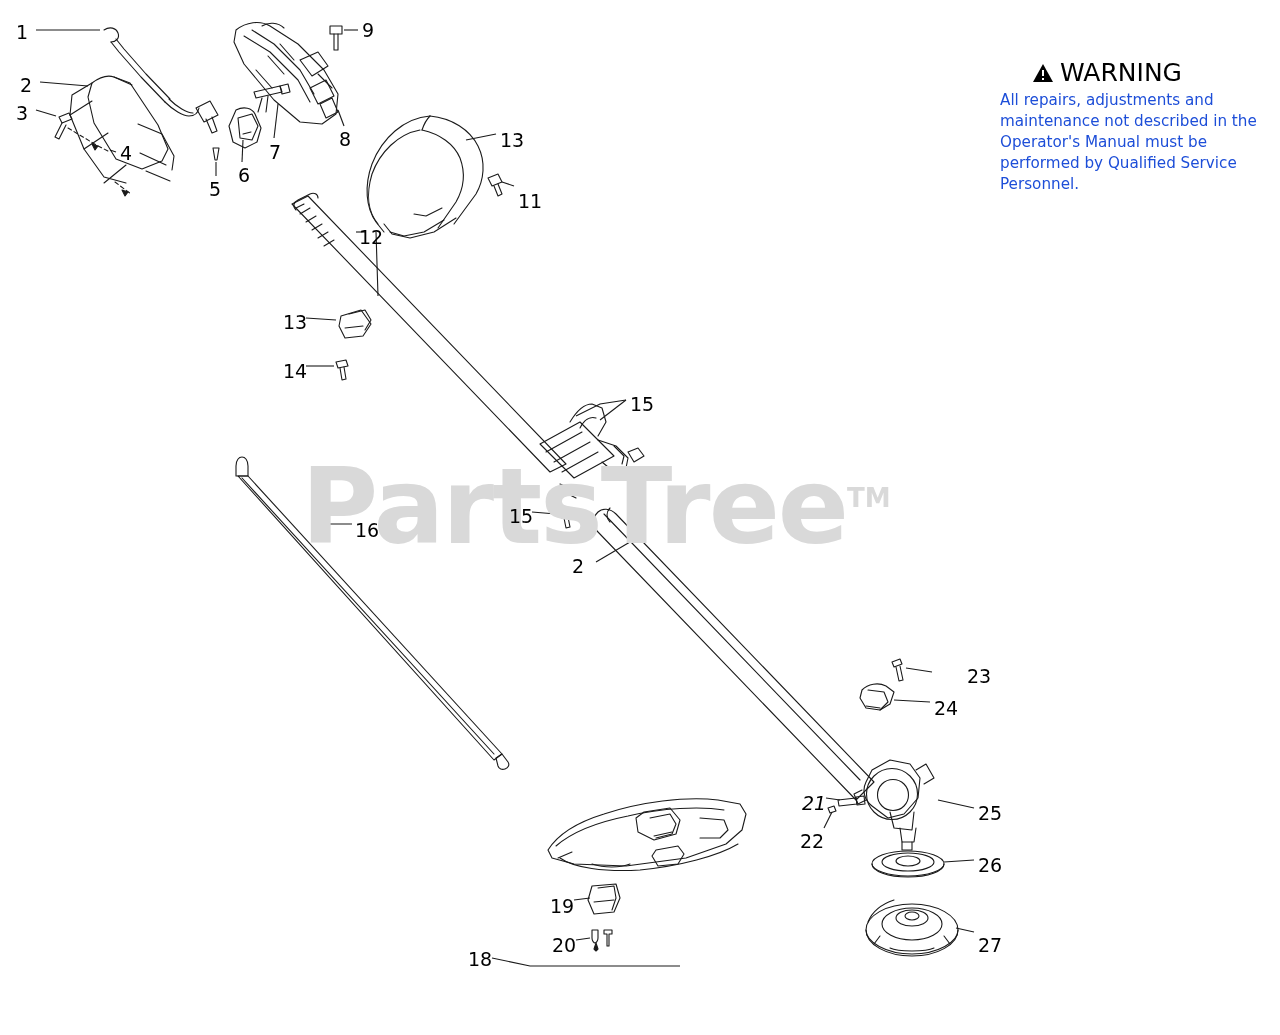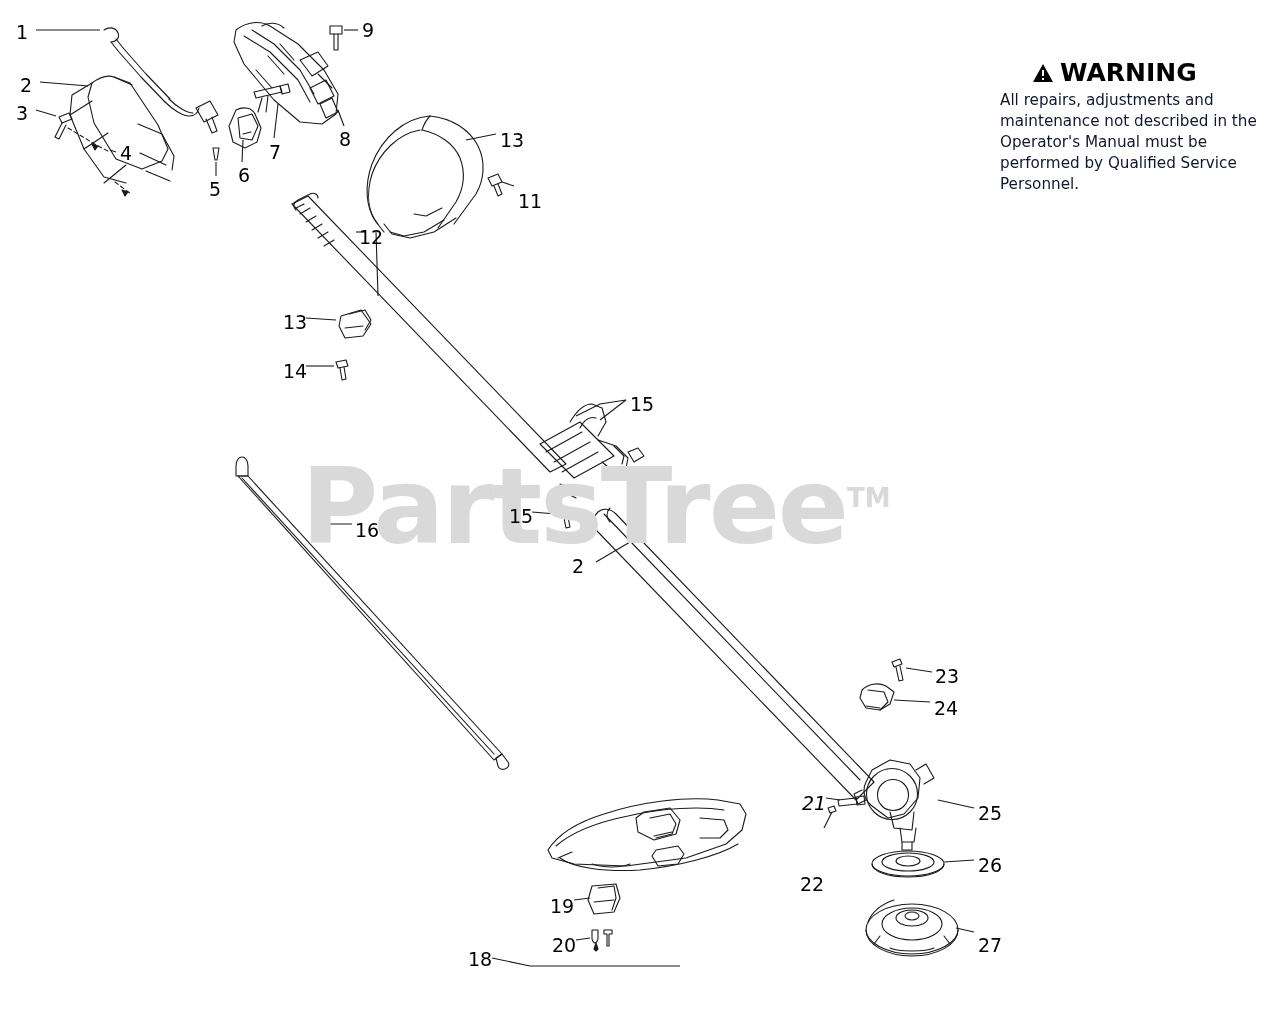--- a/index.html
+++ b/index.html
@@ -56,33 +56,33 @@
     color: #000;
   }
   #warning-title-row {
     display: flex;
     align-items: center;
     gap: 6px;
     margin-left: 32px;
   }
   #warning-title {
     font-family: "DejaVu Sans", sans-serif;
-    font-weight: bold;
+    font-weight: normal;
     font-size: 25px;
     letter-spacing: 0px;
   }
   .warn-tri {
     display: block;
   }
   #warning-text {
     margin-top: 3px;
     font-family: "DejaVu Sans", sans-serif;
     font-size: 15.2px;
     line-height: 1.38;
-    color: #0f172a;
+    color: #1d4ed8;
   }
   
   .callout {
     position: absolute;
     font-family: "DejaVu Sans", sans-serif;
     font-size: 19px;
     color: #000;
     line-height: 1;
     white-space: nowrap;
   }
@@ -371,21 +371,21 @@
     <div class="callout" style="left:283px; top:313px;">13</div>
     <div class="callout" style="left:283px; top:362px;">14</div>
     <div class="callout" style="left:630px; top:395px;">15</div>
     <div class="callout" style="left:509px; top:507px;">15</div>
     <div class="callout" style="left:355px; top:521px;">16</div>
     <div class="callout" style="left:572px; top:557px;">2</div>
     <div class="callout" style="left:468px; top:950px;text-align:center;">18</div>
     <div class="callout" style="left:550px; top:897px;">19</div>
     <div class="callout" style="left:552px; top:936px;">20</div>
     <div class="callout" style="left:802px; top:794px;font-style:italic;">21</div>
-    <div class="callout" style="left:800px; top:832px;margin-top:43px;">22</div>
-    <div class="callout" style="left:935px; top:667px;">23</div>
+    <div class="callout" style="left:800px; top:832px;">22</div>
+    <div class="callout" style="left:967px; top:667px;">23</div>
     <div class="callout" style="left:934px; top:699px;">24</div>
     <div class="callout" style="left:978px; top:804px;">25</div>
     <div class="callout" style="left:978px; top:856px;">26</div>
     <div class="callout" style="left:978px; top:928px;margin-top:8px;">27</div>
   </div>
 
 </div>
 
 </body></html>

